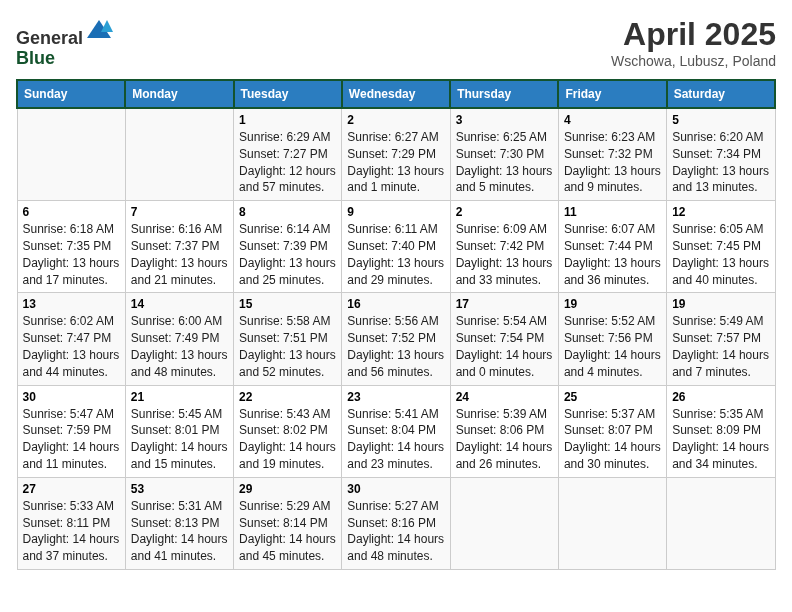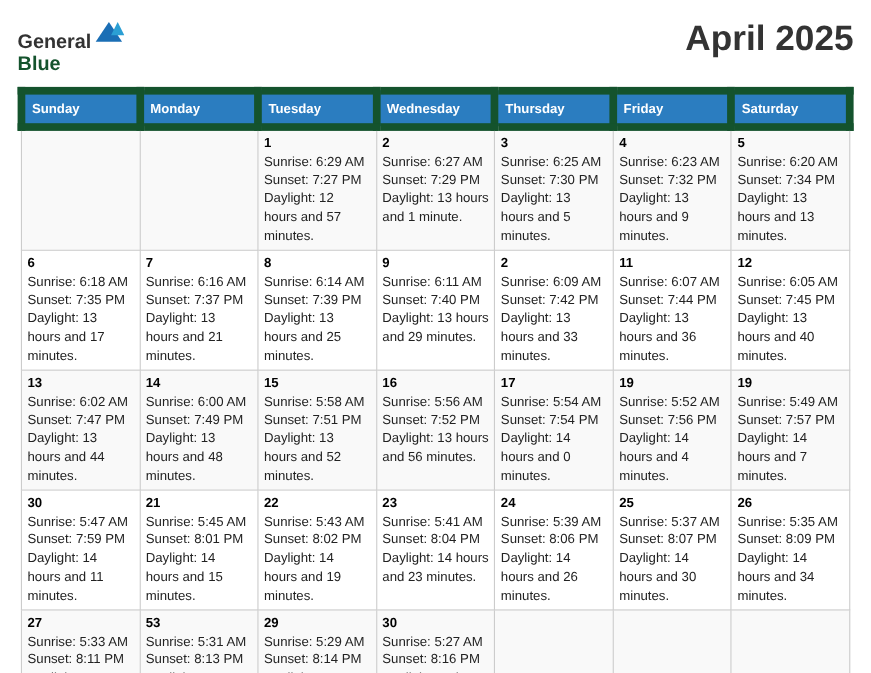--- a/index.html
+++ b/index.html
@@ -50,21 +50,21 @@
       border-collapse: collapse;
       font-size: 11px;
     }
     thead tr th {
       background-color: #2b7dc0;
       color: #fff;
       text-align: left;
       padding: 6px 6px;
       font-size: 12px;
       font-weight: bold;
-      border: 7px solid #14532d;
+      border: 2px solid #14532d;
     }
     tbody tr td {
       border: 1px solid #ccc;
       vertical-align: top;
       padding: 4px 5px;
       height: 82px;
       width: 108px;
     }
     .day-num {
       font-weight: bold;
@@ -92,20 +92,21 @@
             <polygon points="22,4 28,16 16,16" fill="#2b9fd4"></polygon>
           </svg>
       </div>
       <div class="logo-text">
         <span class="logo-blue">Blue</span>
       </div>
     </div>
   </div>
   <div class="title-block">
     <div class="calendar-title">April 2025</div>
+    <div class="calendar-subtitle">Wschowa, Lubusz, Poland</div>
   </div>
 </div>
 
 <table>
   <thead>
     <tr>
     <th>Sunday</th>
         <th>Monday</th>
         <th>Tuesday</th>
         <th>Wednesday</th>

